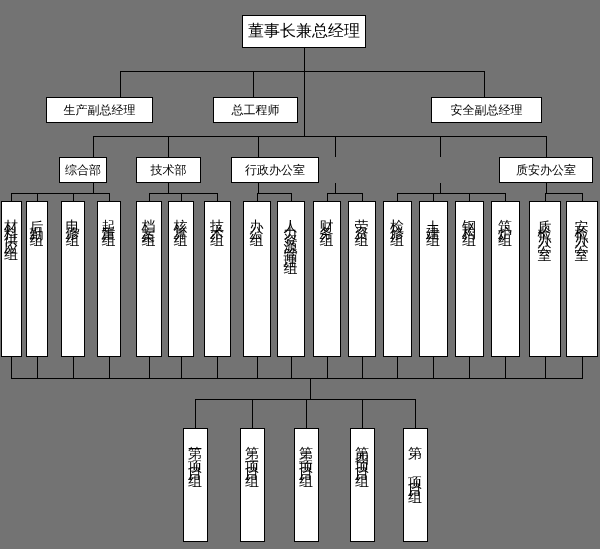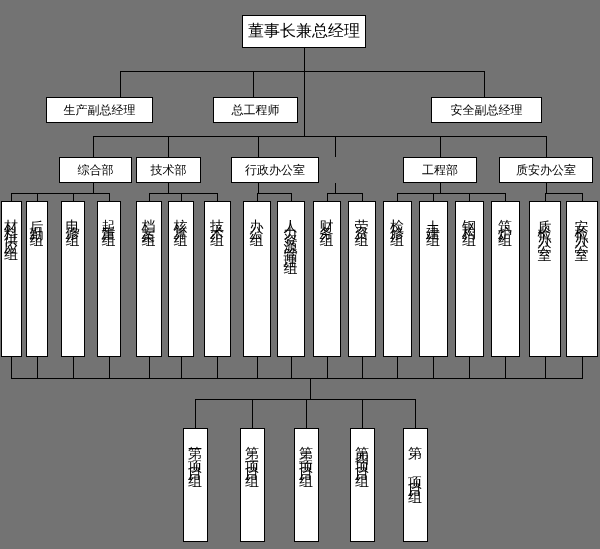--- a/index.html
+++ b/index.html
@@ -50,31 +50,28 @@
   <div class="hbox" style="left:46px;top:97px;width:107px;height:26px">
     <span>生产副总经理</span>
   </div>
   <div class="hbox" style="left:431px;top:97px;width:111px;height:26px">
     <span>安全副总经理</span>
   </div>
   <div class="hbox" style="left:213px;top:97px;width:85px;height:26px">
     <span>总工程师</span>
   </div>
 
-  <div class="hbox" style="left:59px;top:157px;width:73px;height:26px">
+  <div class="hbox" style="left:59px;top:157px;width:48px;height:26px">
     <span>综合部</span>
   </div>
   <div class="hbox" style="left:136px;top:157px;width:65px;height:26px">
     <span>技术部</span>
   </div>
   <div class="hbox" style="left:231px;top:157px;width:88px;height:26px">
     <span>行政办公室</span>
-  </div>
-  <div class="hbox" style="left:403px;top:157px;width:74px;height:26px">
-    <span>工程部</span>
   </div>
   <div class="hbox" style="left:499px;top:157px;width:94px;height:26px">
     <span>质安办公室</span>
   </div>
 
   <div class="vbox" style="left:1px;top:201px;width:21px;height:156px">
     <span class="vtext">材料供应组</span>
     </div>
   <div class="vbox" style="left:26px;top:201px;width:22px;height:156px">
     <span class="vtext">后勤组</span>

